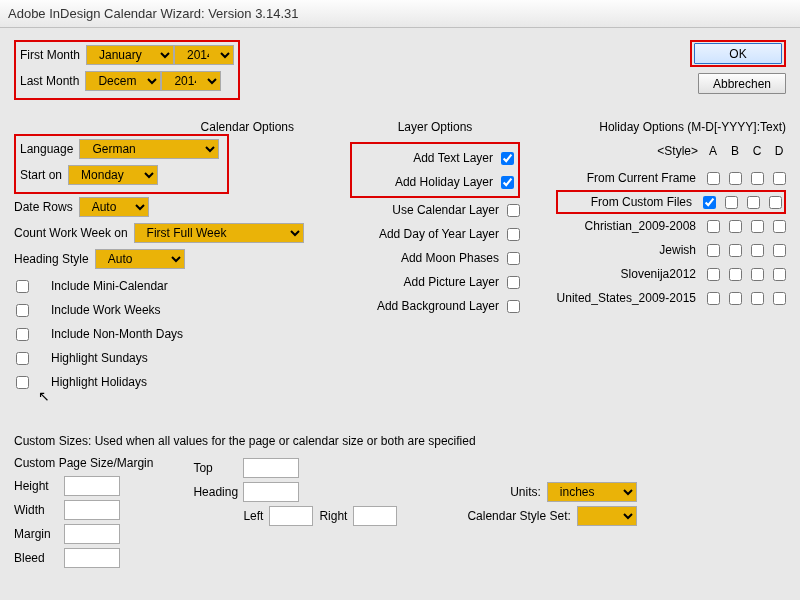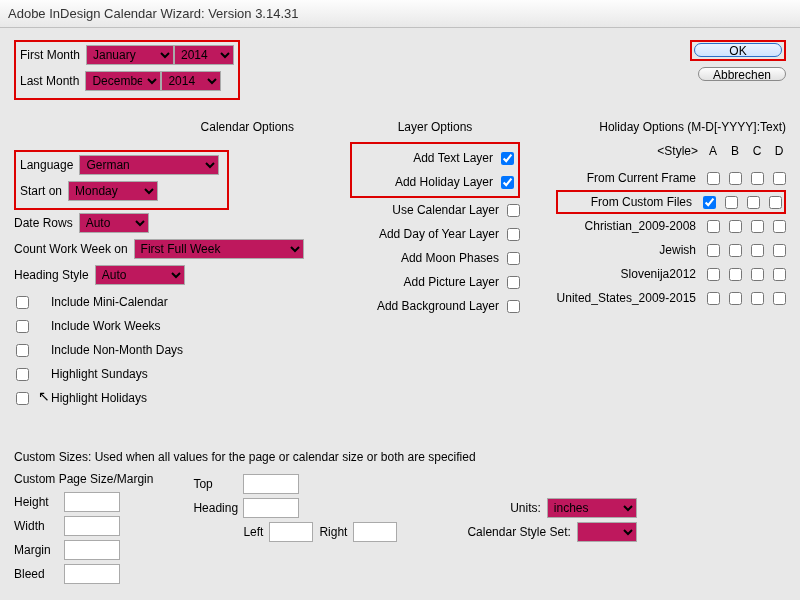--- a/index.html
+++ b/index.html
@@ -22,58 +22,58 @@
     color: #333;
   }
   .content {
     padding: 12px 14px;
     position: relative;
   }
   .row { display: flex; align-items: center; margin-bottom: 4px; height: 22px; }
   .lbl { margin-right: 6px; white-space: nowrap; }
   select, .select {
     font: inherit;
-    background: #be185d;
+    background: #eab308;
     border: 1px solid #aaa;
     height: 20px;
-    padding: 0 2px;
+    padding: 0 8px;
   }
   input[type="text"] {
     font: inherit;
     background: #fff;
     border: 1px solid #aaa;
     height: 20px;
     padding: 0 2px;
   }
   input[type="checkbox"] {
     width: 13px; height: 13px;
   }
   .red-box { border: 2px solid #d00; padding: 2px 4px; }
   
   .top-row { display: flex; justify-content: space-between; align-items: flex-start; }
   .btn {
     font: inherit;
-    height: 14px;
+    height: 21px;
     min-width: 88px;
     background: linear-gradient(#fdfdfd,#e2e2e2);
     border: 1px solid #8a8a8a;
-    border-radius: 11px;
+    border-radius: 1px;
   }
   .btn.ok {
     border: 1px solid #2a6fc9;
     background: linear-gradient(#eaf3ff,#cfe4ff);
   }
   .btn-stack { display:flex; flex-direction:column; gap:6px; align-items:flex-end; }
 
   .columns { display:flex; gap: 36px; margin-top: 20px; }
   .col1 { width: 300px; }
   .col2 { width: 170px; }
   .col3 { flex:1; }
 
-  .section-title { text-align: center; margin-bottom: 16px; }
+  .section-title { text-align: center; margin-bottom: 0; }
   .col2 .section-title { margin-bottom: 8px; }
   .col3 .section-title { text-align:right; margin-bottom: 8px; }
 
   .opt-row { display:flex; align-items:center; justify-content:flex-end; gap:6px; height:24px; }
   .opt-row .t { margin-right: 2px; }
 
   .holiday-head { display:flex; justify-content:flex-end; gap:8px; margin-bottom:6px; height: 18px; align-items:center; }
   .holiday-head .colh { width: 14px; text-align:center; }
   .holiday-row { display:flex; justify-content:flex-end; align-items:center; gap:8px; height:24px; }
   .holiday-row .hname { text-align:right; margin-right:2px; }

